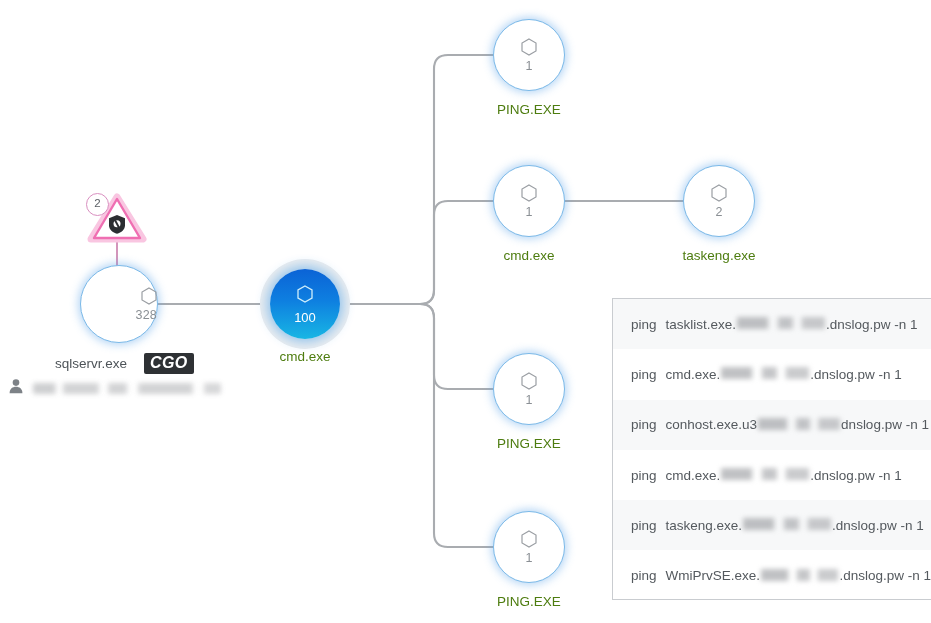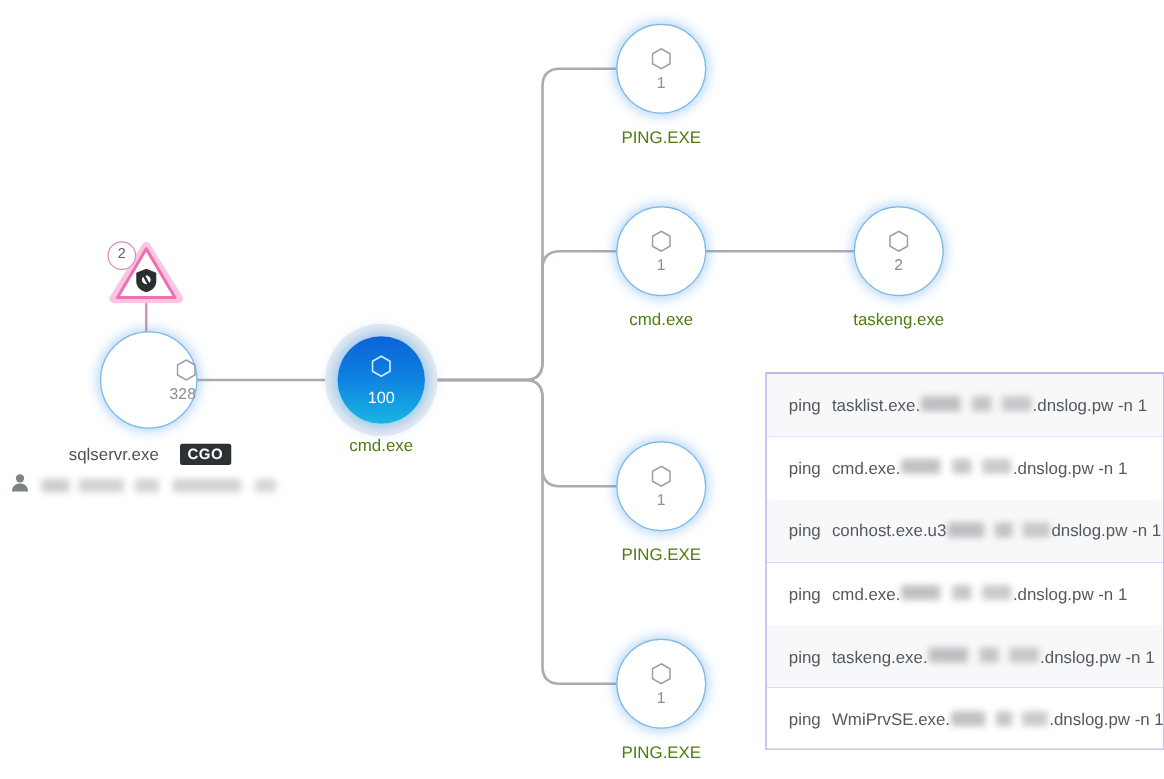--- a/index.html
+++ b/index.html
@@ -109,22 +109,23 @@
     height: 19px;
   }
   #proc-name {
     color: #4d5358;
     font-size: 13.5px;
     line-height: 1;
   }
   #proc-tag {
     background: #2e3134;
     color: #ffffff;
-    font-size: 12px;
+    font-size: 16px;
     font-weight: bold;
+    font-style: italic;
     letter-spacing: .4px;
     padding: 2px 6px 3px 6px;
     border-radius: 2px;
     line-height: 1;
   }
   #user-row {
     position: absolute;
     left: -47px;
     top: 24px;
     display: flex;

